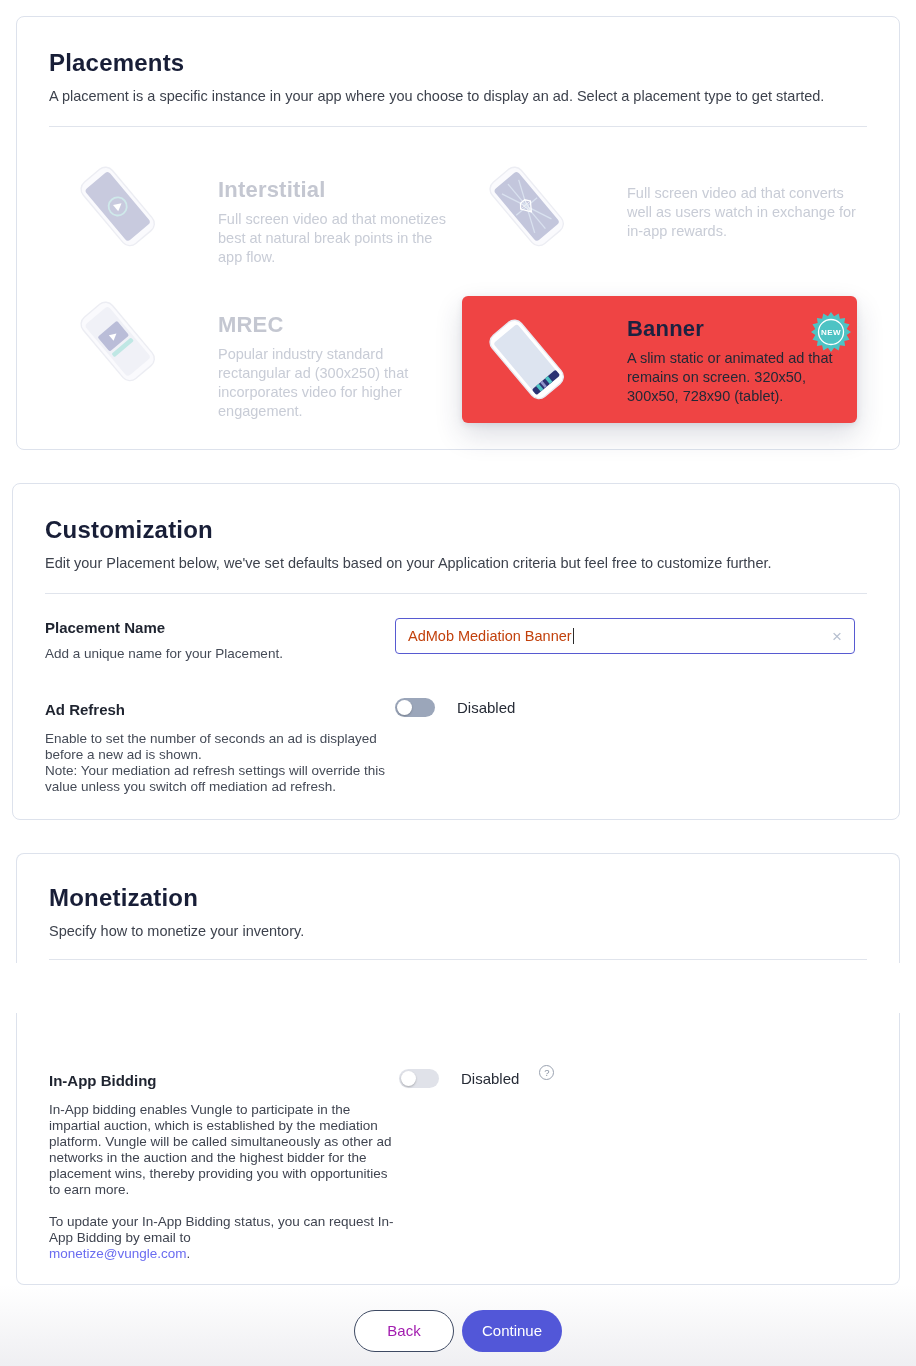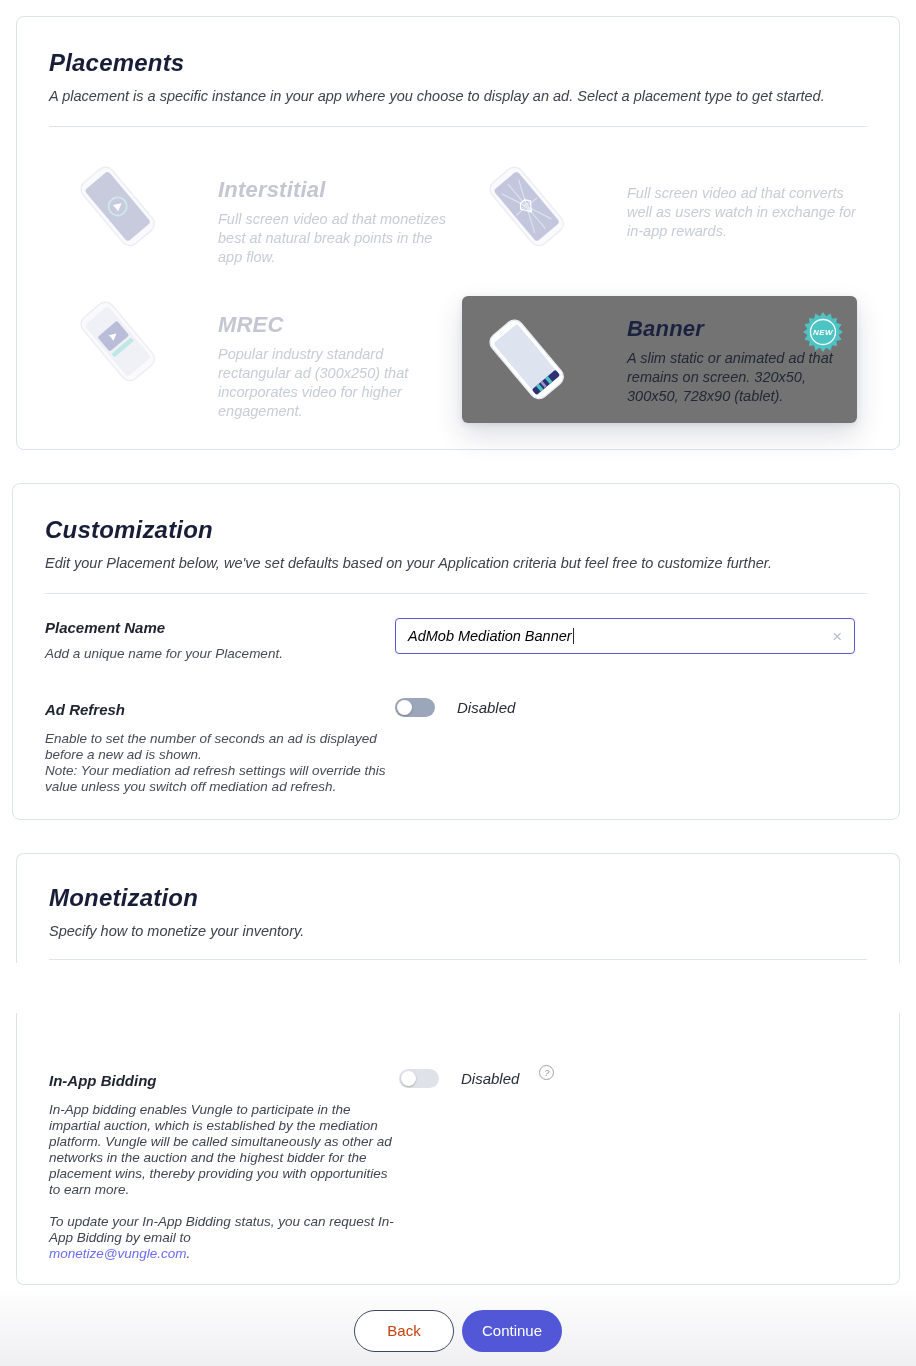--- a/index.html
+++ b/index.html
@@ -5,21 +5,20 @@
   * { margin:0; padding:0; box-sizing:border-box; }
   html,body { background:#ffffff; }
   body {
     width:916px; height:1366px; margin:0 auto; overflow:hidden;
     font-family:"Liberation Sans", sans-serif; color:#23283a;
     -webkit-font-smoothing:antialiased;
   }
   .card {
     margin:0 16px; background:#fff; border:1px solid #dde2ec; border-radius:8px;
     padding:30px 32px 0 32px;
-    font-style:italic;
   }
   .card--placements   { margin-top:16px; height:434px; }
   .card--customization{ margin-top:33px; height:337px; overflow:hidden;margin-left:12px; }
   .card--monetization { margin-top:33px; height:110px; overflow:hidden;
                         border-bottom:none; border-radius:8px 8px 0 0; padding-top:28px; }
   .card-gap { height:50px; }
   .card--bidding { height:272px; border-top:none; border-radius:0 0 8px 8px; padding-top:46px; overflow:hidden; }
 
   .card-title { font-size:24px; font-weight:700; color:#181e37; letter-spacing:0.2px; line-height:32px; }
   .card-sub   { font-size:14.5px; color:#3d424d; margin-top:7px; line-height:21px; }
@@ -30,45 +29,45 @@
   .ptype { display:flex; align-items:flex-start; padding:8px 0 0 18px; cursor:pointer;gap:39px; }
   .picon { width:100px; height:96px; flex:0 0 100px; }
   .ptext { padding:18px 0 0 12px; }
   .ptitle { font-size:22px; font-weight:700; letter-spacing:0.2px; line-height:26px; }
   .ptitle--muted { color:#c4c7d1; }
   .pdesc { font-size:14.5px; line-height:19px; margin-top:7px; color:#c8ccd6; max-width:262px; }
 
   .sel-wrap { position:relative; }
   .ptype--selected {
     position:relative; margin:10px 0 0 4px; width:395px; height:127px;
-    background:#737373; border-radius:6px; padding:16px 16px 0 14px;
+    background:#ef4444; border-radius:6px; padding:16px 16px 0 14px;
     box-shadow:0 12px 28px rgba(35,45,80,0.16), 0 2px 6px rgba(35,45,80,0.10);
   }
   .ptype--selected .ptext { padding-top:4px; }
   .ptitle--dark { color:#1b2240; }
   .pdesc--dark { color:#232836; max-width:212px; }
 
-  .new-badge { position:absolute; top:16px; right:14px; width:40px; height:40px; }
+  .new-badge { position:absolute; top:16px; right:6px; width:40px; height:40px; }
   .new-badge-label {
     position:absolute; inset:0; display:flex; align-items:center; justify-content:center;
     font-size:8px; font-weight:700; color:#fff; letter-spacing:0.4px;
   }
 
   
   .form-row { display:grid; grid-template-columns:350px 1fr; margin-top:24px; }
   .form-row--second { margin-top:38px; }
   .field-label { font-size:15px; font-weight:700; color:#1f2430; line-height:19px; }
   .field-help  { font-size:13.5px; color:#454b57; line-height:16px; margin-top:9px; max-width:352px; }
   .field-help + .field-help { margin-top:0; }
 
   .text-input {
     display:flex; align-items:center; height:36px; width:460px;
     border:1px solid #575ad1; border-radius:4px; background:#fff; padding:0 12px; cursor:text;
   }
-  .text-input .val { font-size:14.5px; color:#000000; white-space:nowrap; }
+  .text-input .val { font-size:14.5px; color:#c2410c; white-space:nowrap; }
   .caret { display:inline-block; width:1.5px; height:16px; background:#2b2b2b; margin-left:1px; }
   .clear-x { margin-left:auto; font-size:17px; color:#b7c0d0; cursor:pointer; line-height:1; }
 
   .toggle-row { display:flex; align-items:center; gap:22px; }
   .toggle {
     position:relative; width:40px; height:19px; border-radius:10px; cursor:pointer; flex:0 0 40px;
   }
   .toggle--slate { background:#9ba6ba; }
   .toggle--light { background:#e0e2e9; }
   .toggle .knob {
@@ -89,21 +88,21 @@
   .bid-link { color:#6a6cf0; text-decoration:none; cursor:pointer; }
   .bid-link-suffix { color:#3f4450; }
 
   
   .footer {
     height:81px; margin-top:0;
     background:linear-gradient(180deg, #ffffff 0%, #efeff2 100%);
     display:flex; align-items:center; justify-content:center; gap:8px; padding-top:10px;
   }
   .btn { height:42px; border-radius:21px; font-size:15px; font-family:"Liberation Sans",sans-serif; cursor:pointer; }
-  .btn-back { width:100px; background:#fff; border:1px solid #3e4a63; color:#c2410c; }
+  .btn-back { width:100px; background:#fff; border:1px solid #3e4a63; color:#a21caf; }
   .btn-continue { width:100px; background:#5257d8; border:none; color:#fff; }
 </style>
 </head>
 <body>
 
 <div class="page">
 
   <section class="card card--placements">
     <h1 class="card-title">Placements</h1>
     <p class="card-sub">A placement is a specific instance in your app where you choose to display an ad. Select a placement type to get started.</p>

